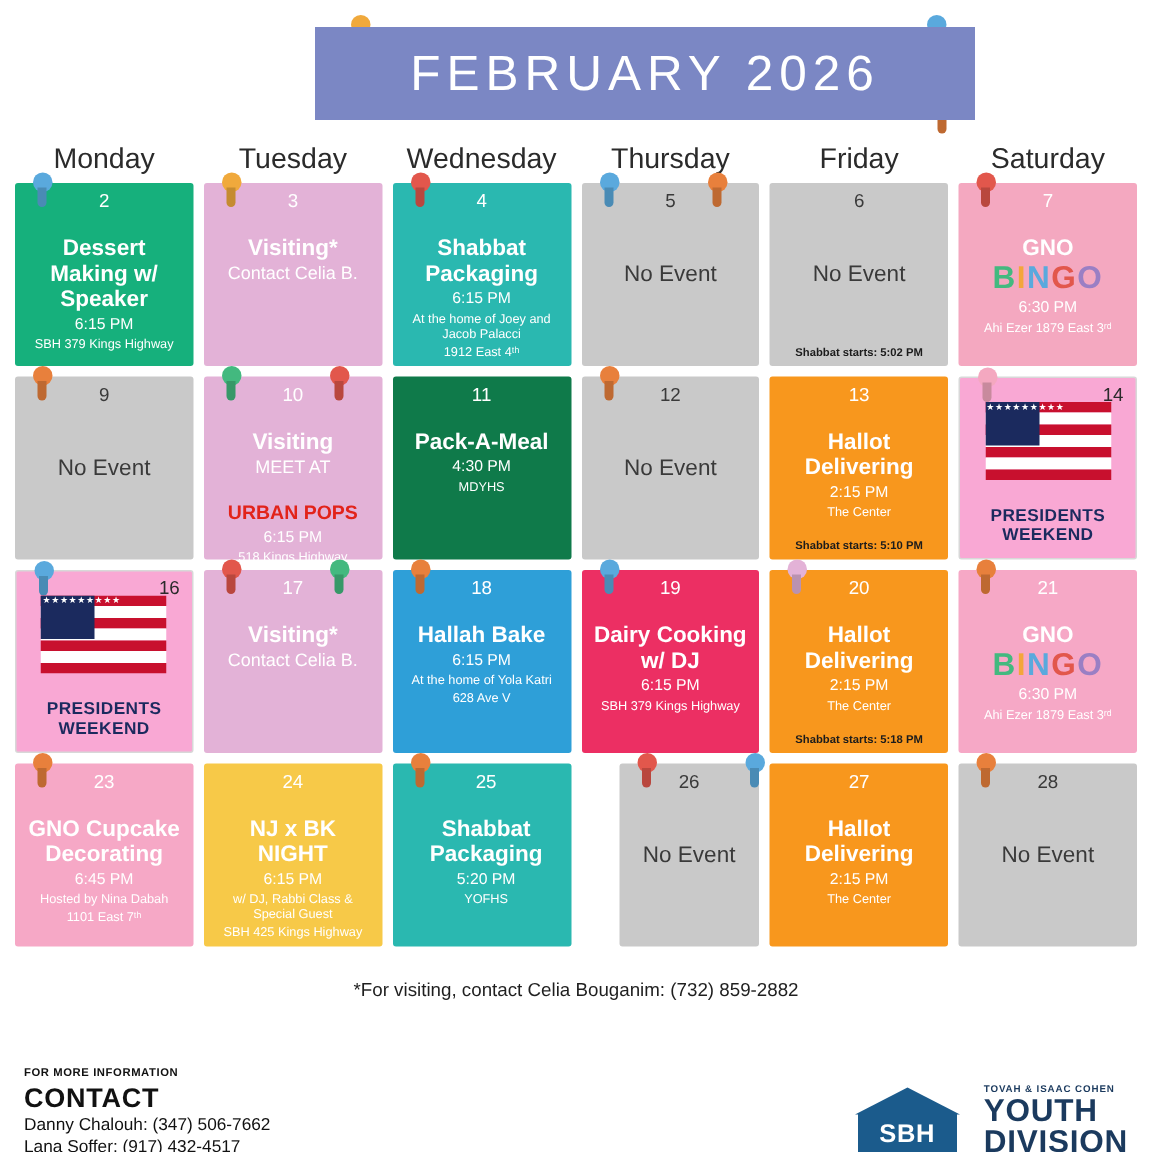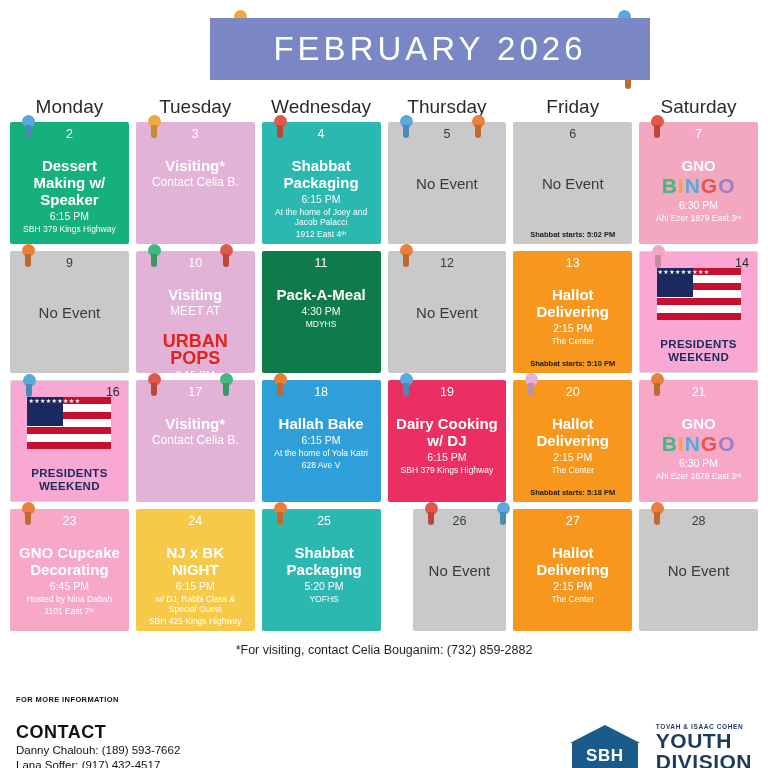--- a/index.html
+++ b/index.html
@@ -150,32 +150,32 @@
     content: "★★★★★★★★★";
     position: absolute; left: 1px; top: 1px; width: 34px;
     font-size: 6px; color: #fff; line-height: 7px; letter-spacing: .4px;
   }
 
   
   .footnote {
     text-align: center;
     font-size: 12.5px;
     color: #1f1f1f;
-    margin-top: 12px;
+    margin-top: 22px;
   }
 
   
   .footer {
     position: absolute;
     left: 16px; bottom: 14px; right: 16px;
     display: flex; align-items: flex-end; justify-content: space-between;
   }
   .f-left { line-height: 1.25; }
   .f-info { font-size: 7.5px; font-weight: bold; letter-spacing: .4px; color: #111; }
-  .f-contact { font-size: 18px; font-weight: bold; letter-spacing: .5px; color: #111; margin-top: 16px; }
+  .f-contact { font-size: 18px; font-weight: bold; letter-spacing: .5px; color: #111; margin-top: 1px; }
   .f-line { font-size: 11.5px; color: #111; }
   .f-right { display: flex; align-items: center; gap: 8px; }
   .sbh-logo { position: relative; width: 86px; height: 46px; }
   .sbh-roof {
     position: absolute; left: 8px; top: 0; width: 0; height: 0;
     border-left: 35px solid transparent; border-right: 35px solid transparent;
     border-bottom: 18px solid #1b5b8c;
   }
   .sbh-body {
     position: absolute; left: 10px; top: 17px; width: 66px; height: 29px;
@@ -254,21 +254,21 @@
         <div class="pin" style="background: rgb(232, 128, 60); left: 12px; top: -7px;"></div>
         <div class="daynum">9</div>
         <div class="noevent">No Event</div>
       </div>
       <div class="cell" style="background: rgb(227, 178, 215); color: rgb(255, 255, 255);">
         <div class="pin" style="background: rgb(67, 185, 127); left: 12px; top: -7px;"></div>
         <div class="pin" style="background: rgb(226, 87, 76); left: 84px; top: -7px;"></div>
         <div class="daynum">10</div>
         <div class="ev-title">Visiting</div>
         <div class="ev-sub" style="font-size: 12px;">MEET AT</div>
-        <div class="ev-title" style="color: rgb(226, 35, 26); font-size: 18px;">URBAN POPS</div>
+        <div class="ev-title" style="color: rgb(226, 35, 26); font-size: 13px;">URBAN POPS</div>
         <div class="ev-time">6:15 PM</div>
         <div class="ev-loc">518 Kings Highway</div>
       </div>
       <div class="cell" style="background: rgb(15, 122, 74); color: rgb(255, 255, 255);">
         <div class="daynum">11</div>
         <div class="ev-title">Pack-A-Meal</div>
         <div class="ev-time">4:30 PM</div>
         <div class="ev-loc">MDYHS</div>
       </div>
       <div class="cell" style="background: rgb(201, 201, 201); color: rgb(58, 58, 58);">
@@ -395,21 +395,21 @@
         <div class="noevent">No Event</div>
       </div>
     </div>
 
   <div class="footnote">*For visiting, contact Celia Bouganim: (732) 859-2882</div>
 
   <div class="footer">
     <div class="f-left">
       <div class="f-info">FOR MORE INFORMATION</div>
       <div class="f-contact">CONTACT</div>
-      <div class="f-line">Danny Chalouh: (189) 593-7662</div>
+      <div class="f-line">Danny Chalouh: (347) 506-7662</div>
       <div class="f-line">Lana Soffer: (917) 432-4517</div>
     </div>
     <div class="f-right">
       <div class="sbh-logo">
         <div class="sbh-roof"></div>
         <div class="sbh-body">
             <span>SBH</span>
           </div>
       </div>
       <div>

